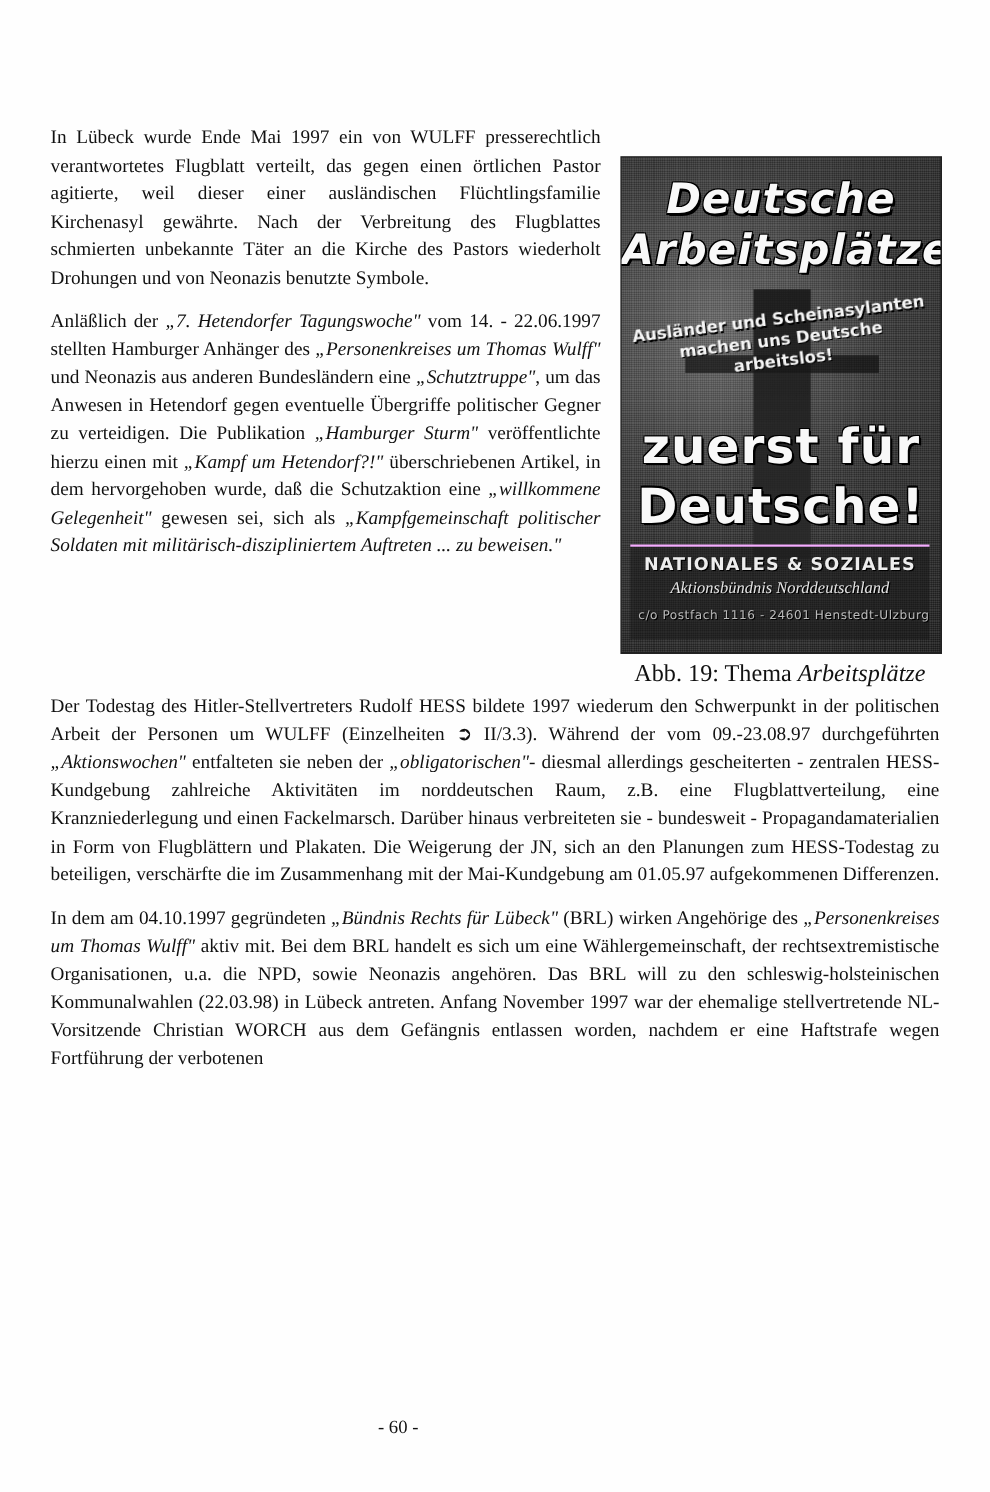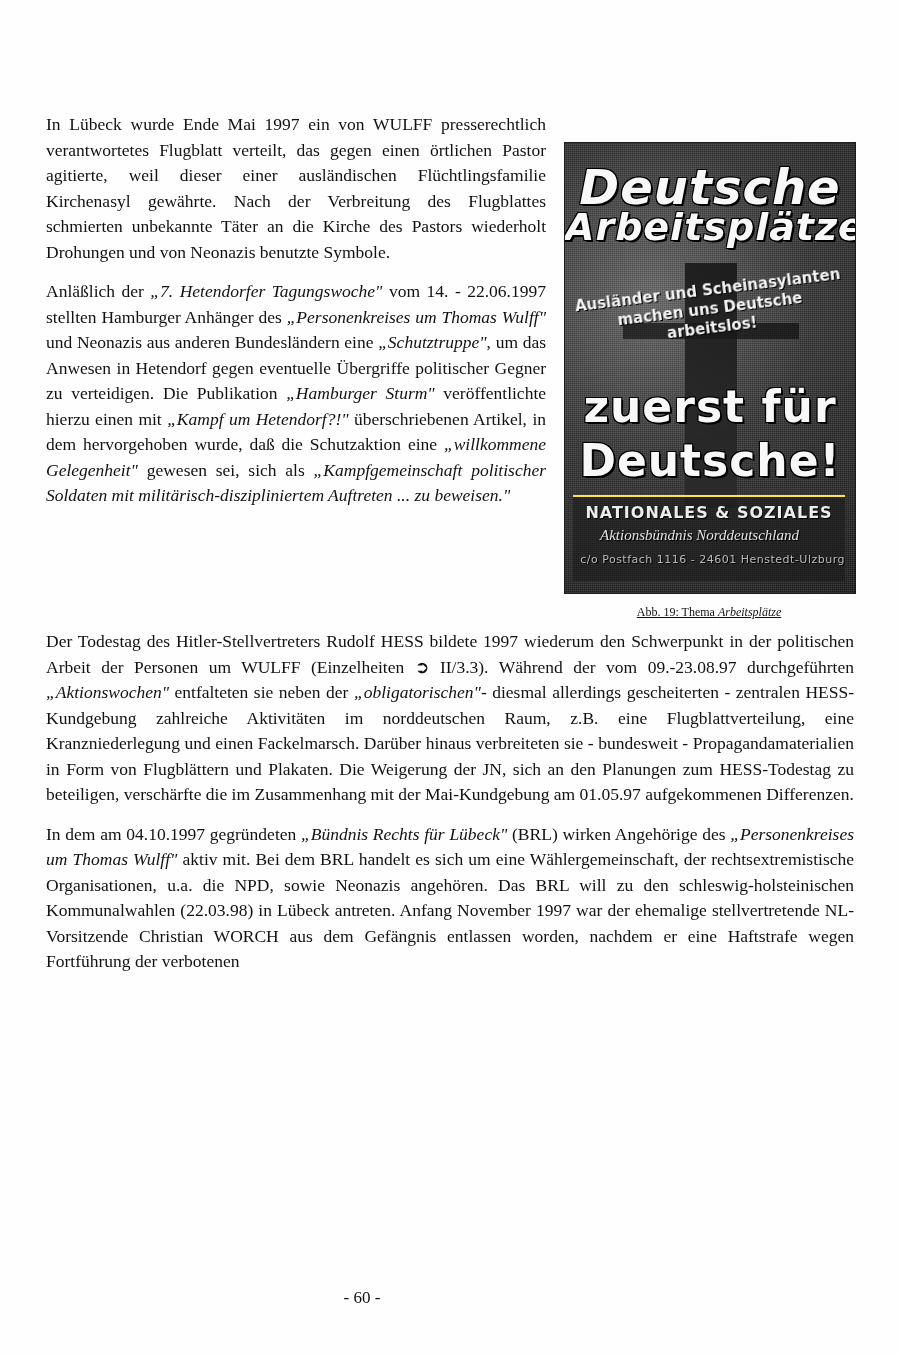--- a/index.html
+++ b/index.html
@@ -71,21 +71,21 @@
     left: 0;
     width: 100%;
     text-align: center;
     font-family: "DejaVu Sans", sans-serif;
     font-weight: bold;
     color: #f2f2f2;
     letter-spacing: 1px;
     text-shadow: 2px 2px 0 #000, -1px -1px 0 #000, 1px -1px 0 #000, -1px 1px 0 #000;
     white-space: nowrap;
   }
-  .pl-1 { top: 16px; font-size: 48px; font-style: italic; }
+  .pl-1 { top: 16px; font-size: 38px; font-style: italic; }
   .pl-2 { top: 62px; font-size: 38px; font-style: italic; }
   .pl-diag {
     position: absolute;
     top: 138px;
     left: 10px;
     width: 270px;
     text-align: center;
     transform: rotate(-7deg);
     font-family: "DejaVu Sans", sans-serif;
     font-weight: bold;
@@ -96,35 +96,35 @@
   }
   .pl-3 { top: 238px; font-size: 44px; }
   .pl-4 { top: 292px; font-size: 44px; }
   .pl-box {
     position: absolute;
     left: 8px;
     top: 352px;
     width: 272px;
     height: 84px;
     background: rgba(30,30,30,0.55);
-    border-top: 2px solid #fde047;
+    border-top: 2px solid #f0abfc;
   }
   .pl-5 {
     position: absolute; left: 0; top: 6px; width: 100%;
     text-align: center;
     font-family: "DejaVu Sans", sans-serif;
     font-weight: bold; font-size: 16px; color: #e8e8e8;
     letter-spacing: 1px; text-shadow: 1px 1px 0 #000;
   }
   .pl-6 {
     position: absolute; left: 0; top: 30px; width: 100%;
+    text-align: center;
     font-family: "Liberation Serif", serif;
     font-style: italic; font-size: 15px; color: #e0e0e0;
     text-shadow: 1px 1px 0 #000;
-    padding-left: 27px;
   }
   .pl-7 {
     position: absolute; left: 0; top: 56px; width: 100%;
     text-align: right;
     font-family: "DejaVu Sans", sans-serif;
     font-size: 11px; color: #b8b8b8;
     letter-spacing: 0.5px;
     text-shadow: 1px 1px 0 #000;
   }
   .silhouette {
@@ -138,24 +138,23 @@
   }
   .silhouette::after {
     content: "";
     position: absolute;
     left: -62px; top: 60px;
     width: 176px; height: 16px;
     background: rgba(20,20,20,0.8);
   }
   .fig-caption {
     margin-top: 7px;
-    font-size: 12px;
+    font-size: 22px;
     text-align: center;
     line-height: 22px;
-    text-decoration: underline;
   }
   .footer {
     position: absolute;
     left: 0;
     top: 1288px;
     width: 724px;
     text-align: center;
     font-size: 17px;
   }
   .clearfix::after { content: ""; display: block; clear: both; }

